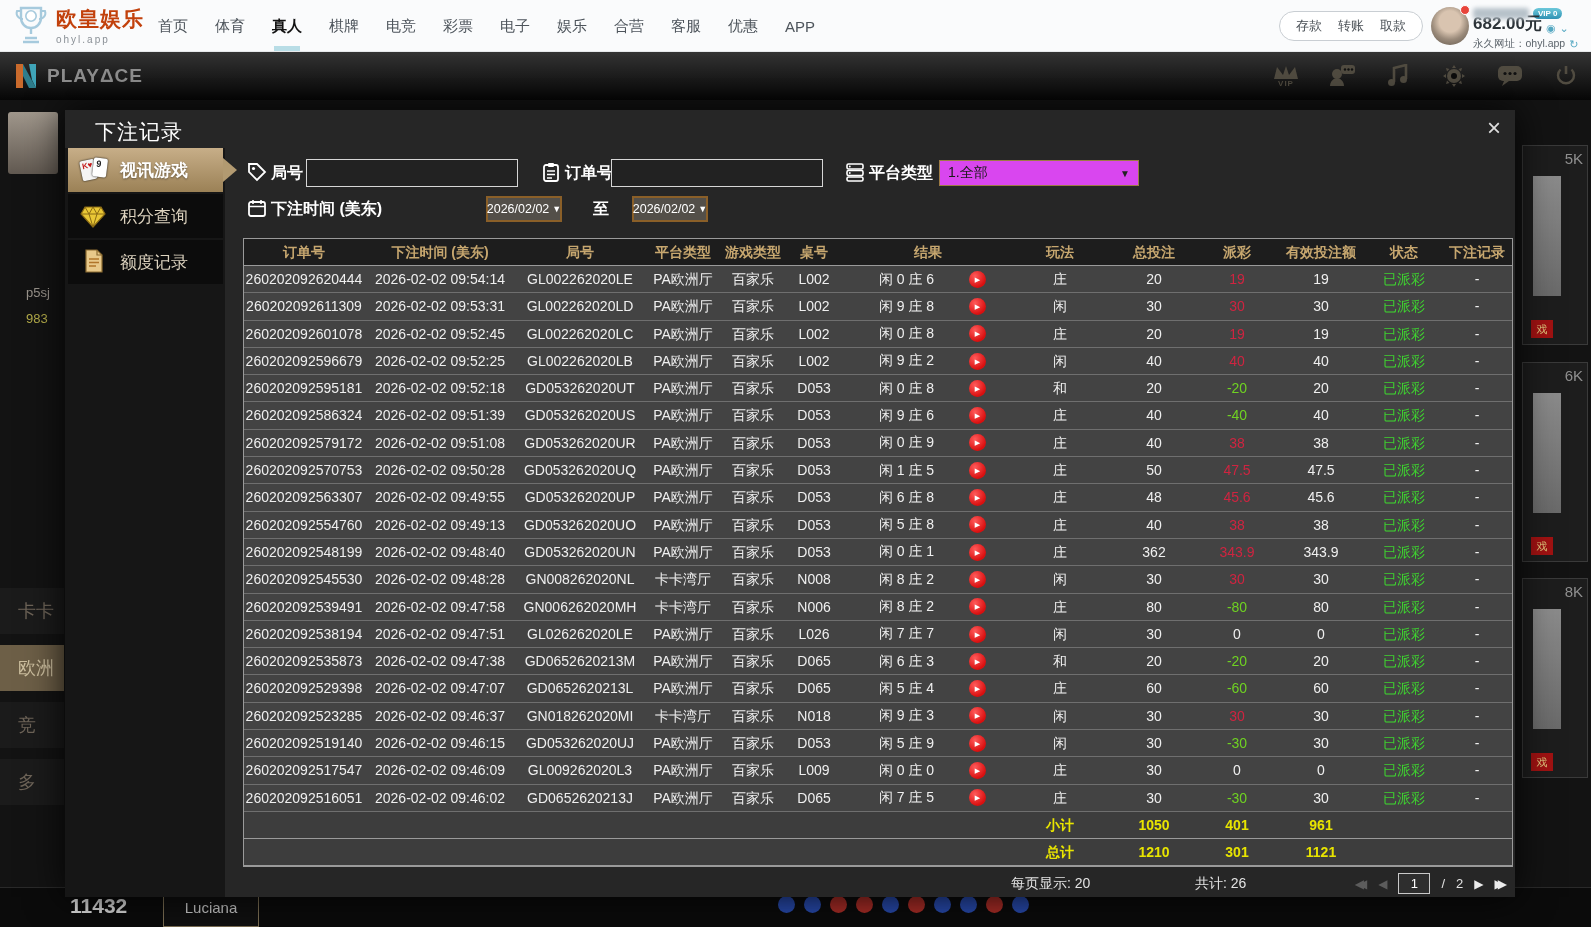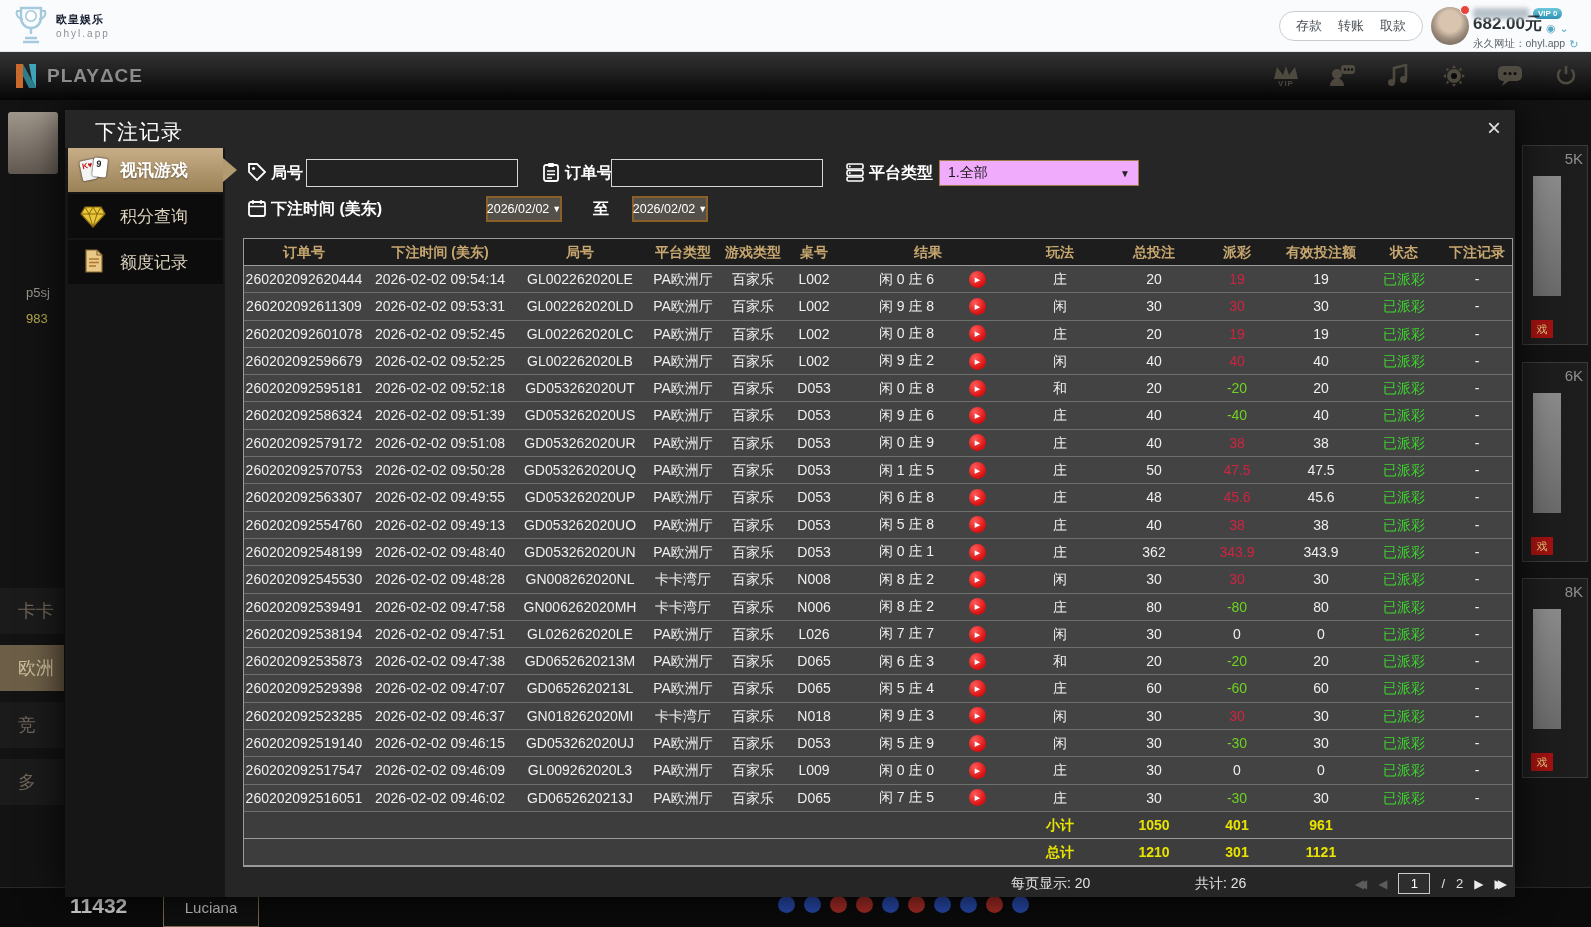--- a/index.html
+++ b/index.html
@@ -2,21 +2,21 @@
 <html><head>
 <meta charset="utf-8">
 <style>
   *{margin:0;padding:0;box-sizing:border-box;}
   html,body{width:1591px;height:927px;font-family:"Liberation Sans",sans-serif;background:#0a0a0a;overflow:hidden;}
   .screen{position:relative;width:1591px;height:927px;background:#141414;overflow:hidden;}
 
   
   .topbar{position:absolute;left:0;top:0;width:1591px;height:52px;background:#fafbfc;border-bottom:1px solid #e7e9eb;z-index:5;}
   .brand{position:absolute;left:14px;top:5px;display:flex;align-items:center;gap:8px;cursor:pointer;}
-  .brand-name{font-size:11px;font-weight:bold;color:#0f172a;letter-spacing:1px;}
+  .brand-name{font-size:21px;font-weight:bold;color:#c2410c;letter-spacing:1px;}
   .brand-domain{font-size:10px;color:#8a9096;letter-spacing:2px;margin-top:1px;}
   .main-nav{position:absolute;left:158px;top:0;height:52px;display:flex;align-items:center;gap:27px;}
   .nav-item{font-size:15px;color:#4d545b;cursor:pointer;position:relative;white-space:nowrap;}
   .nav-item.active{color:#111;font-weight:bold;}
   .nav-item.active::after{content:"";position:absolute;left:50%;transform:translateX(-50%);bottom:-15px;width:26px;height:5px;background:#b8dde6;}
   .wallet-pill{position:absolute;right:168px;top:11px;height:30px;border:1px solid #c9ced3;border-radius:16px;display:flex;align-items:center;gap:16px;padding:0 16px;background:#fff;}
   .wallet-pill span{font-size:13px;color:#4a5056;cursor:pointer;white-space:nowrap;}
   .avatar-wrap{position:absolute;right:122px;top:7px;width:38px;height:38px;cursor:pointer;}
   .avatar{display:block;width:38px;height:38px;border-radius:50%;background:radial-gradient(circle at 50% 38%,#d9c4b0 0 35%,#9a8a7a 60%,#5c5248 100%);}
   .notif-dot{position:absolute;right:-1px;top:-2px;width:10px;height:10px;border-radius:50%;background:#e8443a;border:1px solid #fff;}
@@ -66,21 +66,21 @@
   .side-item.active .lbl{color:#fff;font-weight:bold;text-shadow:0 1px 2px rgba(0,0,0,.4);}
   .side-item.active::after{content:"";position:absolute;right:-14px;top:50%;transform:translateY(-50%);border-top:12px solid transparent;border-bottom:12px solid transparent;border-left:14px solid #b29a71;}
   .side-ic{width:30px;height:26px;position:relative;flex:none;}
   .cardA{position:absolute;left:1px;top:3px;width:15px;height:20px;background:#f4f4f4;border-radius:2px;transform:rotate(-12deg);font-size:8px;color:#c41b1b;font-weight:bold;padding:1px 0 0 2px;box-shadow:0 0 2px #000;}
   .cardB{position:absolute;left:13px;top:1px;width:14px;height:19px;background:#fff;border-radius:2px;transform:rotate(7deg);font-size:9px;color:#222;font-weight:bold;padding:1px 0 0 3px;box-shadow:0 0 2px #000;}
 
   
   .f-label{position:absolute;font-size:16px;font-weight:bold;color:#fff;white-space:nowrap;}
   .f-ic{position:absolute;width:20px;height:20px;color:#fff;}
   .f-input{position:absolute;width:212px;height:28px;background:#222;border:1px solid #d6d6d6;color:#eee;font-size:14px;padding:0 8px;outline:none;}
-  .f-select{position:absolute;width:200px;height:26px;background:#f0abfc;border:1px solid #9c7b45;color:#1a1a1a;font-size:14px;display:flex;align-items:center;justify-content:space-between;padding:0 8px;cursor:pointer;}
+  .f-select{position:absolute;width:200px;height:26px;background:#d946ef;border:1px solid #9c7b45;color:#1a1a1a;font-size:14px;display:flex;align-items:center;justify-content:space-between;padding:0 8px;cursor:pointer;}
   .f-select .ar{font-size:10px;color:#222;}
   .f-date{position:absolute;width:76px;height:26px;background:#534f49;border:2px solid #8a5f28;color:#fff;font-size:12.5px;display:flex;align-items:center;justify-content:center;gap:3px;cursor:pointer;}
   .f-date .ar{font-size:9px;}
   .f-query{position:absolute;width:66px;height:28px;background:linear-gradient(#8cc63f,#5f9e1a);border:2px solid #c2dd6d;color:#fff;font-size:16px;font-weight:bold;display:flex;align-items:center;justify-content:center;gap:4px;cursor:pointer;}
 
   
   :root{--cols:120px 152px 128px 78px 62px 60px 168px 96px 92px 74px 94px 72px 74px;}
   .btable{position:absolute;left:178px;top:128px;width:1270px;border:1px solid #9a9a9a;background:#434343;}
   .thead{display:grid;grid-template-columns:var(--cols);height:27px;background:#1d1d1d;border-bottom:1px solid #9a9a9a;}
   .thead span{color:#c7a76f;font-size:14px;font-weight:bold;line-height:26px;text-align:center;white-space:nowrap;}
@@ -116,20 +116,34 @@
         <path d="M7 3h20v10a10 10 0 0 1-20 0z" fill="none" stroke="#a6cadd" stroke-width="2.4"></path>
         <circle cx="17" cy="11" r="5.2" fill="#fff" stroke="#a6cadd" stroke-width="1.6"></circle>
         <path d="M7 6H3a6 6 0 0 0 6 8M27 6h4a6 6 0 0 1-6 8" fill="none" stroke="#a6cadd" stroke-width="2"></path>
         <path d="M17 23v6M11 33h12M9 37h16" stroke="#a6cadd" stroke-width="2.4"></path>
       </svg>
       <div class="brand-text">
         <div class="brand-name">欧皇娱乐</div>
         <div class="brand-domain">ohyl.app</div>
       </div>
     </div>
+    <nav class="main-nav">
+        <span class="nav-item">首页</span>
+        <span class="nav-item">体育</span>
+        <span class="nav-item active">真人</span>
+        <span class="nav-item">棋牌</span>
+        <span class="nav-item">电竞</span>
+        <span class="nav-item">彩票</span>
+        <span class="nav-item">电子</span>
+        <span class="nav-item">娱乐</span>
+        <span class="nav-item">合营</span>
+        <span class="nav-item">客服</span>
+        <span class="nav-item">优惠</span>
+        <span class="nav-item">APP</span>
+      </nav>
     <div class="wallet-pill">
         <span>存款</span>
         <span>转账</span>
         <span>取款</span>
       </div>
     <div class="avatar-wrap">
       <span class="avatar"></span>
       <span class="notif-dot"></span>
     </div>
     <div class="user-info">

